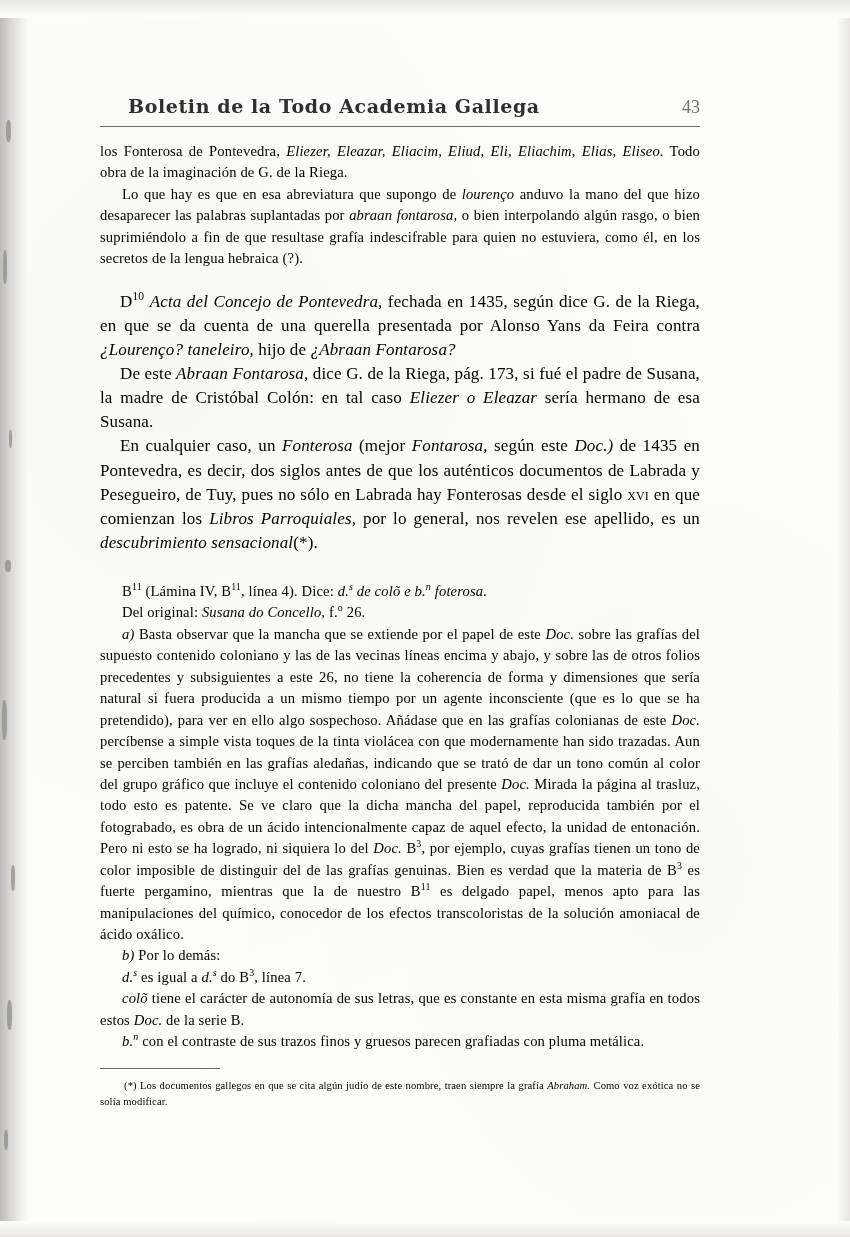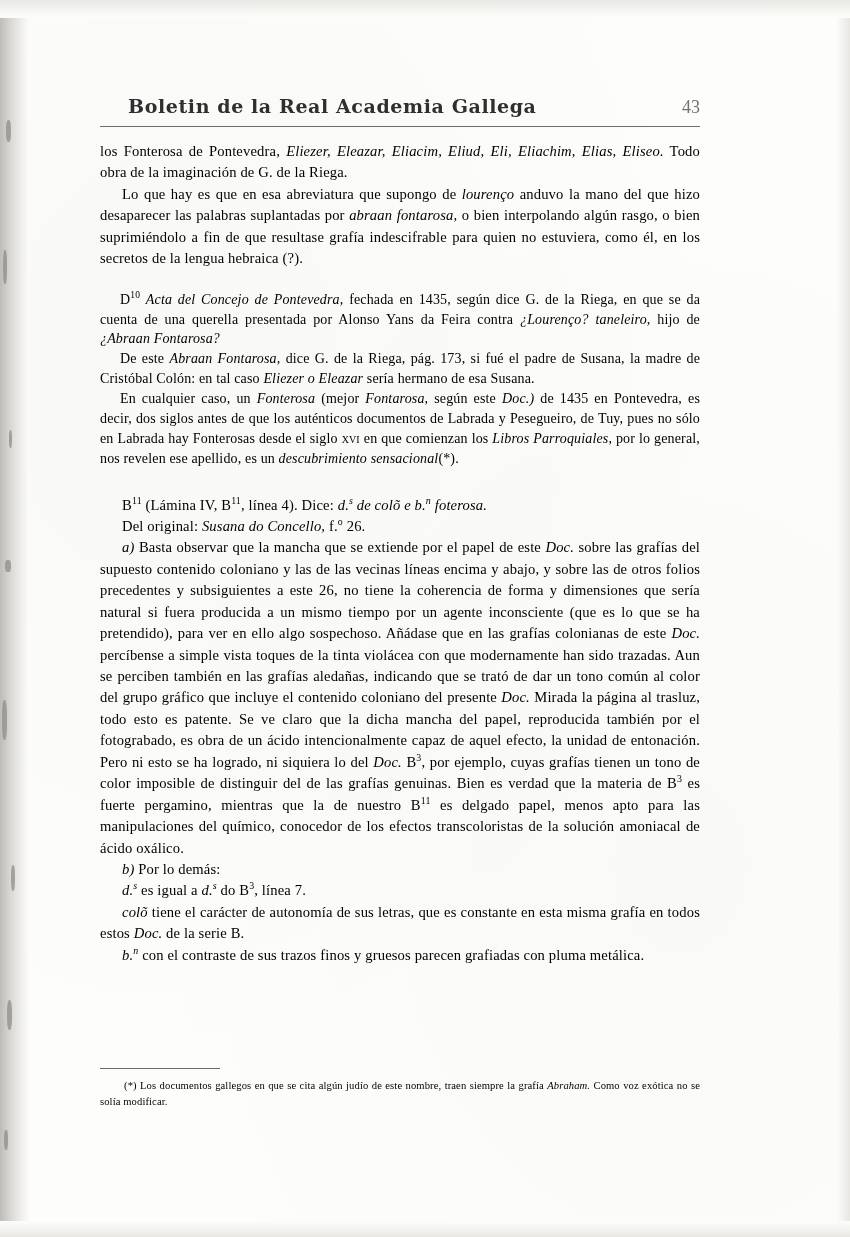--- a/index.html
+++ b/index.html
@@ -120,21 +120,21 @@
   .block-main p {
     font-size: 14.6px;
   }
 
   
   .note-block {
     margin-top: 20px;
     margin-bottom: 18px;
   }
   .note-block p {
-    font-size: 14px;
+    font-size: 17px;
     line-height: 1.42;
     text-align: justify;
   }
   .note-block p.indent {
     text-indent: 20px;
   }
 
   .gap-sm { height: 8px; }
 
   i, em { font-style: italic; }
@@ -181,21 +181,21 @@
     <div class="speck" style="left:7px;  top:1000px; width:5px;  height:30px;"></div>
     <div class="speck" style="left:4px;  top:1130px; width:4px;  height:20px;"></div>
   </div>
   <div class="scan-edge-right"></div>
   <div class="scan-edge-top"></div>
   <div class="scan-edge-bottom"></div>
 
   <div class="content">
 
     <div class="running-head">
-      <div class="title">Boletin de la Real Academia Gallega</div>
+      <div class="title">Boletin de la Todo Academia Gallega</div>
       <div class="folio">43</div>
     </div>
     <hr class="rule">
 
     <div class="block-main">
       <p>los Fonterosa de Pontevedra, <i>Eliezer, Eleazar, Eliacim, Eliud, Eli, Eliachim, Elias, Eliseo.</i> Todo obra de la imaginación de G. de la Riega.</p>
       <p class="indent">Lo que hay es que en esa abreviatura que supongo de <i>lourenço</i> anduvo la mano del que hizo desaparecer las palabras suplantadas por <i>abraan fontarosa,</i> o bien interpolando algún rasgo, o bien suprimiéndolo a fin de que resultase grafía indescifrable para quien no estuviera, como él, en los secretos de la lengua hebraica (?).</p>
     </div>
 
     <div class="note-block">

